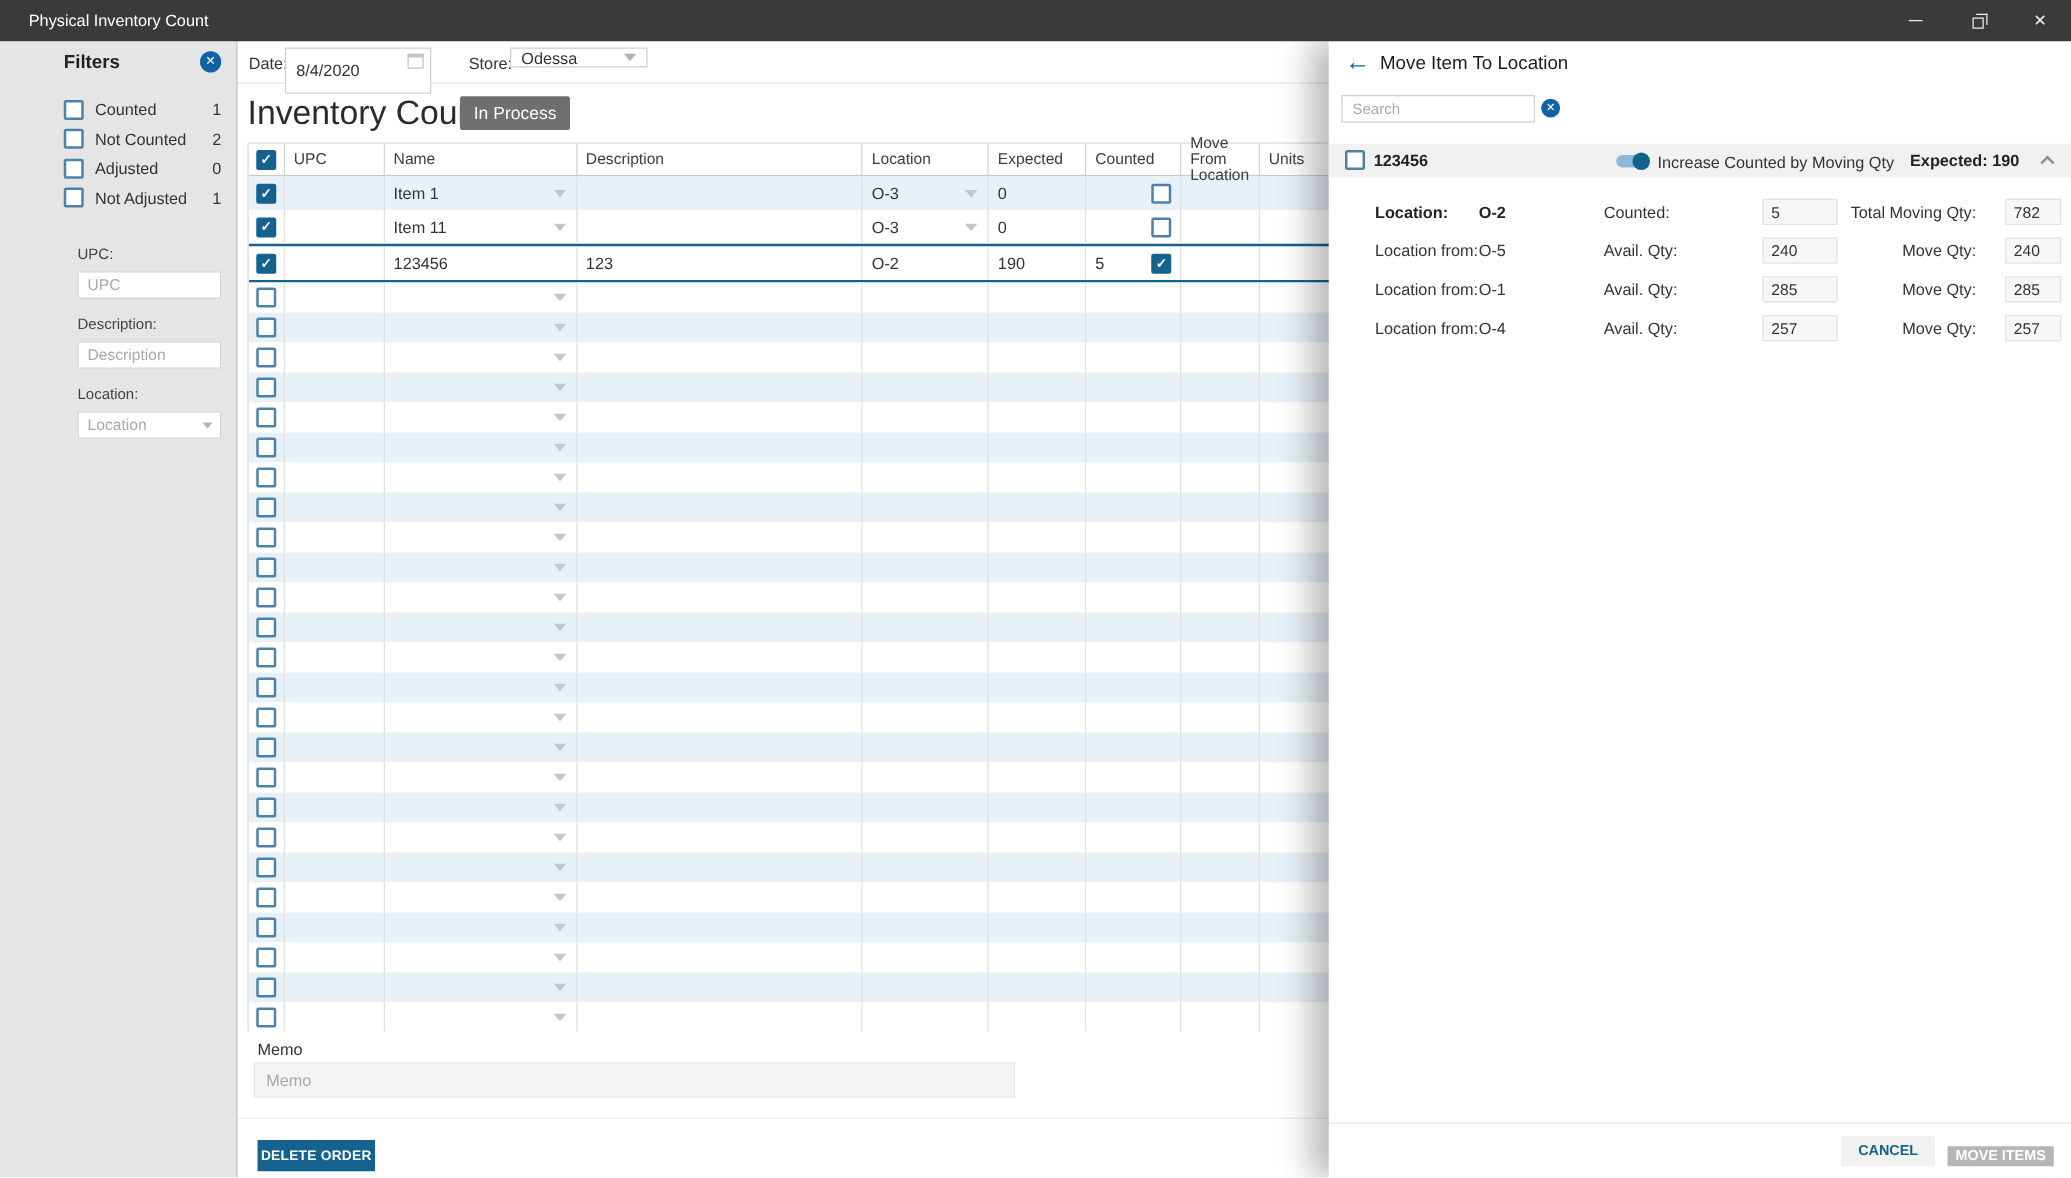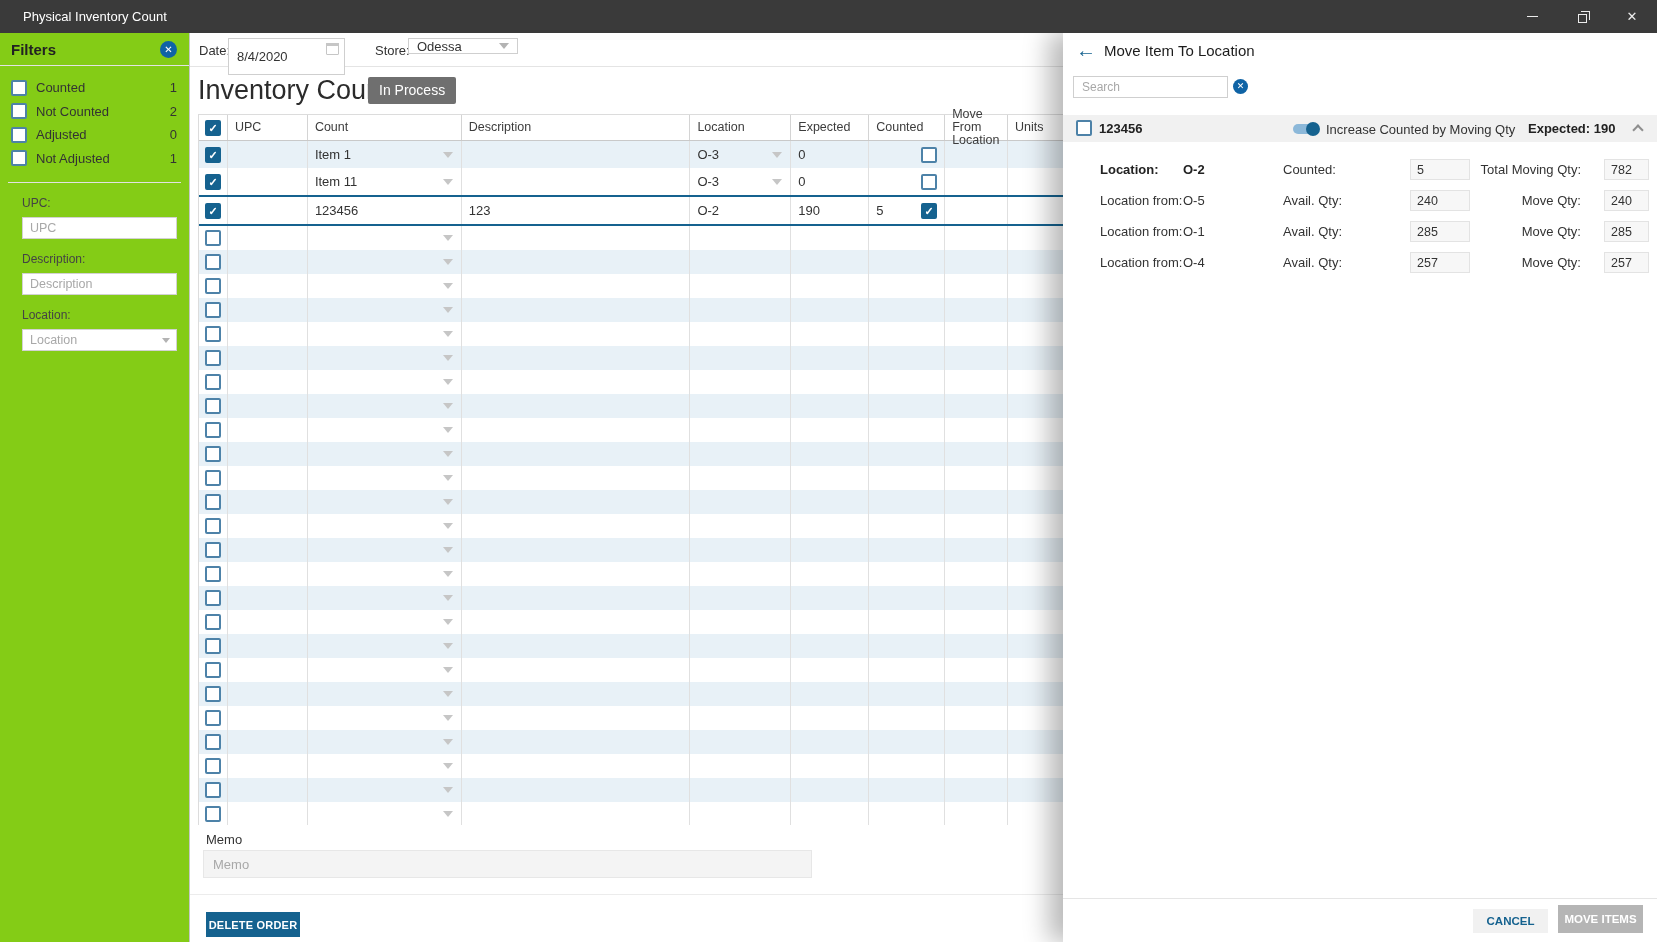--- a/index.html
+++ b/index.html
@@ -12,21 +12,21 @@
   .titlebar .tb-title { position:absolute; left:23px; top:9px; color:#fff; font-size:13px; }
   .win-controls { position:absolute; right:0; top:0; height:33px; display:flex; }
   .win-btn { width:50px; height:33px; display:flex; align-items:center; justify-content:center; color:#ececec; cursor:default; }
   .min-glyph { width:11px; height:1px; background:#ececec; }
   .restore-glyph { position:relative; width:9px; height:9px; border:1px solid #ececec; margin-top:3px; }
   .restore-glyph::before { content:""; position:absolute; left:2px; top:-4px; width:8px; height:8px;
     border-top:1px solid #ececec; border-right:1px solid #ececec; }
   .close-glyph { font-size:13px; line-height:13px; }
 
   
-  .sidebar { position:absolute; left:0; top:33px; width:190px; bottom:0; background:#84cc16; border-right:1px solid #c6c6c6; z-index:5; }
+  .sidebar { position:absolute; left:0; top:33px; width:190px; bottom:0; background:#e5e5e5; border-right:1px solid #c6c6c6; z-index:5;padding-left:40px; }
   .sb-head { position:relative; height:33px; border-bottom:1px solid #e3e3e3; }
   .sb-head .sb-title { position:absolute; left:11px; top:8px; font-size:15px; font-weight:700; color:#222; }
   .x-circle { position:absolute; right:12px; top:8px; width:17px; height:17px; border-radius:50%; background:#0f63a5;
     color:#fff; font-size:10px; line-height:17px; text-align:center; cursor:pointer; }
   .filter-list { padding:10px 12px 0 11px; }
   .filter-row { display:flex; align-items:center; height:23.5px; }
   .cb { width:16px; height:16px; border:2px solid #4d82a8; border-radius:2px; background:#fff; flex:0 0 auto; position:relative; }
   .cb.checked { background:#15628f; border-color:#15628f; }
   .cb.checked::after { content:"✓"; position:absolute; left:0; top:0; right:0; bottom:0; color:#fff;
     font-size:11px; line-height:13px; text-align:center; font-weight:700; }
@@ -117,21 +117,21 @@
   .d-l2 { left:220px; width:120px; text-align:left; color:#333; }
   .d-l3 { left:408px; width:110px; text-align:right; color:#333; }
   .d-in1 { left:347px; top:5px !important; width:60px; height:21px; }
   .d-in2 { left:541px; top:5px !important; width:45px; height:21px; }
   .d-in1 input, .d-in2 input { width:100%; height:100%; background:#f7f7f7; border:1px solid #e3e3e3; padding:0 6px;
     font-size:12.5px; color:#333; font-family:"Liberation Sans",sans-serif; }
 
   .panel-divider { position:absolute; left:0; right:0; bottom:43px; height:1px; background:#e5e5e5; }
   .cancel-btn { position:absolute; left:410px; bottom:9px; width:75px; height:24px; background:#f1f1f1; border:none;
     color:#15628f; font-size:11.5px; font-weight:700; font-family:"Liberation Sans",sans-serif; cursor:pointer; }
-  .move-btn { position:absolute; left:495px; bottom:9px; width:85px; height:28px; background:#b5b5b5; border:none;
+  .move-btn { position:absolute; left:495px; bottom:9px; width:85px; height:16px; background:#b5b5b5; border:none;
     color:#fff; font-size:11.5px; font-weight:700; font-family:"Liberation Sans",sans-serif; }
 </style>
 </head>
 <body>
 
 <div class="stage">
 
   <div class="titlebar">
     <span class="tb-title">Physical Inventory Count</span>
     <div class="win-controls">
@@ -209,21 +209,21 @@
 
     <div class="page-title">Inventory Count</div>
     <div class="badge">In Process</div>
 
     <div class="itable">
       <div class="thead">
         <div class="c0">
             <span class="cb checked"></span>
           </div>
         <div class="c1">UPC</div>
-        <div class="c2">Count</div>
+        <div class="c2">Name</div>
         <div class="c3">Description</div>
         <div class="c4">Location</div>
         <div class="c5">Expected</div>
         <div class="c6">Counted</div>
         <div class="c7">Move From Location</div>
         <div class="c8">Units</div>
       </div>
 
       <div class="tbody">
         <div class="trow alt">

